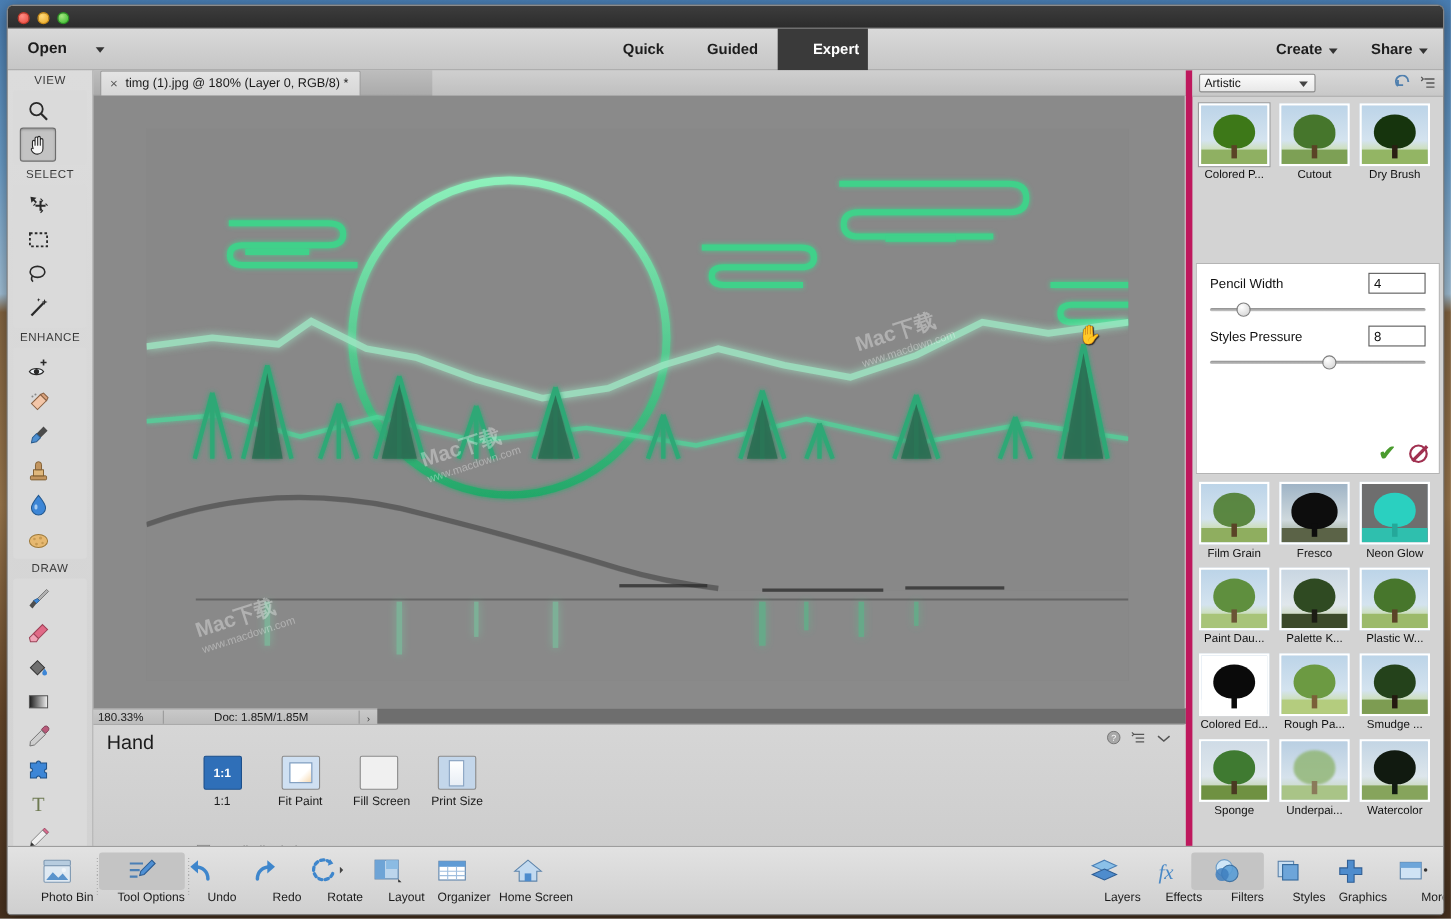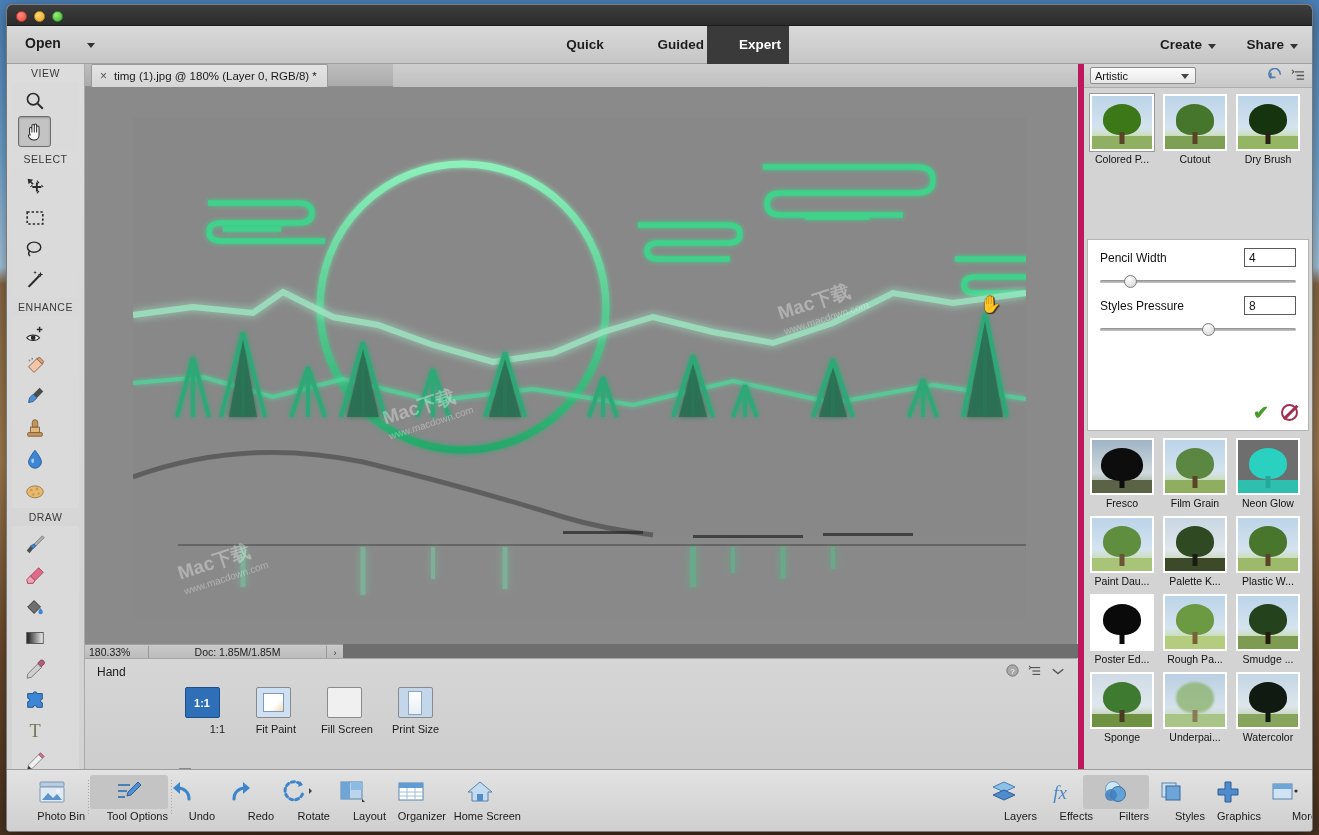--- a/index.html
+++ b/index.html
@@ -54,21 +54,21 @@
     position:absolute; left: 80px; top: 17px;
     width:0;height:0;border-left:4px solid transparent;border-right:4px solid transparent;
     border-top:5px solid #333;
   }
   .modetab {
     position:absolute; top:0; height:38px; line-height:38px;
     font-size: 13.5px; font-weight:bold; text-align:center; color:#1d1d1d;
     cursor: default;
   }
   #tab-quick { left: 545px; width: 66px; }
-  #tab-guided{ left: 621px; width: 76px; text-align: right; }
+  #tab-guided{ left: 621px; width: 76px; }
   #tab-expert{ left: 700px; width: 82px; background:#3a3a3a; color:#fff;padding-left:24px; }
   #create-btn { position:absolute; right: 110px; top:0; height:38px; line-height:38px; font-size:13.5px; font-weight:bold; color:#1d1d1d;}
   #create-caret{position:absolute; right:96px; top:18px;width:0;height:0;border-left:4px solid transparent;border-right:4px solid transparent;border-top:5px solid #333;}
   #share-btn  { position:absolute; right: 28px; top:0; height:38px; line-height:38px; font-size:13.5px; font-weight:bold; color:#1d1d1d;}
   #share-caret{position:absolute; right:14px; top:18px;width:0;height:0;border-left:4px solid transparent;border-right:4px solid transparent;border-top:5px solid #333;}
 
   
   #toolbar {
     position:absolute; left:0; top:59px; width:78px; bottom: 62px;
     background: linear-gradient(to bottom,#dcdcdc,#d2d2d2);
@@ -133,24 +133,24 @@
   #doc-size { width:178px; text-align:center; border-right:1px solid #999;}
   #status-arrow { width:16px; text-align:center; color:#333; font-size:9px;}
   #status-rest { flex:1; background:#6e6e6e; height:14px; }
 
   
   #tooloptions {
     position:absolute; left:78px; top:653px; width: 992px; bottom: 62px;
     background: linear-gradient(to bottom,#d6d6d6,#cdcdcd);
     border-top:1px solid #a6a6a6;
   }
-  #to-title { position:absolute; left:12px; top:6px; font-size:12px; color:#1c1c1c; }
+  #to-title { position:absolute; left:12px; top:6px; font-size:18px; color:#1c1c1c; }
   #to-icons { position:absolute; right:12px; top:5px; display:flex; gap:9px; align-items:center; color:#555; }
   .to-btns { position:absolute; left:94px; top:28px; display:flex; gap:25px; }
-  .to-item { width: 46px; text-align:right; cursor:default; }
+  .to-item { width: 46px; text-align:center; cursor:default; }
   .to-box { width:35px; height:31px; margin: 0 auto; border:1px solid #8a8a8a; border-radius:2px;
             display:flex;align-items:center;justify-content:center; }
   .to-box.sel { background:#2f6fb8; border-color:#1d4f8a; color:#fff; font-size:11px; font-weight:bold;}
   .to-label { font-size:11px; color:#1b1b1b; margin-top:5px; white-space:nowrap;}
   #scroll-all { position:absolute; left:94px; top:109px; display:flex; align-items:center; gap:6px; font-size:11.5px;}
   #scroll-all .chk { width:12px;height:12px;background:#fff;border:1px solid #8a8a8a;}
 
   
   #rightpanel {
     position:absolute; left:1071px; top:59px; right:0; bottom: 62px;
@@ -668,38 +668,38 @@
         <div id="ok-check">✔</div>
         <div id="cancel-circle"></div>
       </div>
     </div>
 
     <div id="filters-grid">
 
       <div class="filter-row">
         <div class="filter-cell">
           <div class="fc-thumb">
+            <div class="tree-sky"></div>
+              <div class="tree-ground" style="background:#8fae5f;"></div>
+            <div class="tree-canopy" style="background:#507f33;opacity:.92;"></div>
+              <div class="tree-trunk"></div>
+          </div>
+          <div class="fc-label">Film Grain</div>
+        </div>
+        <div class="filter-cell">
+          <div class="fc-thumb">
             <div class="tree-sky" style="background:linear-gradient(to bottom,#9fb4c6,#cfd9dd 62%,#8c9a7a);"></div>
             <div class="tree-ground" style="background:#5b6347;"></div>
             <div class="tree-canopy" style="background:#0d0d0d;width:42px;height:33px;"></div>
             <div class="tree-trunk" style="background:#0d0d0d;"></div>
           </div>
           <div class="fc-label">Fresco</div>
         </div>
         <div class="filter-cell">
           <div class="fc-thumb">
-            <div class="tree-sky"></div>
-              <div class="tree-ground" style="background:#8fae5f;"></div>
-            <div class="tree-canopy" style="background:#507f33;opacity:.92;"></div>
-              <div class="tree-trunk"></div>
-          </div>
-          <div class="fc-label">Film Grain</div>
-        </div>
-        <div class="filter-cell">
-          <div class="fc-thumb">
             <div class="tree-sky" style="background:#6e6e6e;"></div>
             <div class="tree-ground" style="background:#2fbfae;"></div>
             <div class="tree-canopy" style="background:#2ad0c0;"></div>
             <div class="tree-trunk" style="background:#24a89a;"></div>
           </div>
           <div class="fc-label">Neon Glow</div>
         </div>
       </div>
 
       <div class="filter-row">
@@ -733,21 +733,21 @@
       </div>
 
       <div class="filter-row">
         <div class="filter-cell">
           <div class="fc-thumb">
             <div class="tree-sky" style="background:#ffffff;"></div>
             <div class="tree-ground" style="background:#ffffff;"></div>
             <div class="tree-canopy" style="background:#0a0a0a;"></div>
               <div class="tree-trunk" style="background:#0a0a0a;"></div>
           </div>
-          <div class="fc-label">Poster Ed...</div>
+          <div class="fc-label">Colored Ed...</div>
         </div>
         <div class="filter-cell">
           <div class="fc-thumb">
             <div class="tree-sky"></div>
               <div class="tree-ground" style="background:#b4cc7e;"></div>
             <div class="tree-canopy" style="background:#6c9a42;"></div>
               <div class="tree-trunk" style="background:#7a6038;"></div>
           </div>
           <div class="fc-label">Rough Pa...</div>
         </div>

